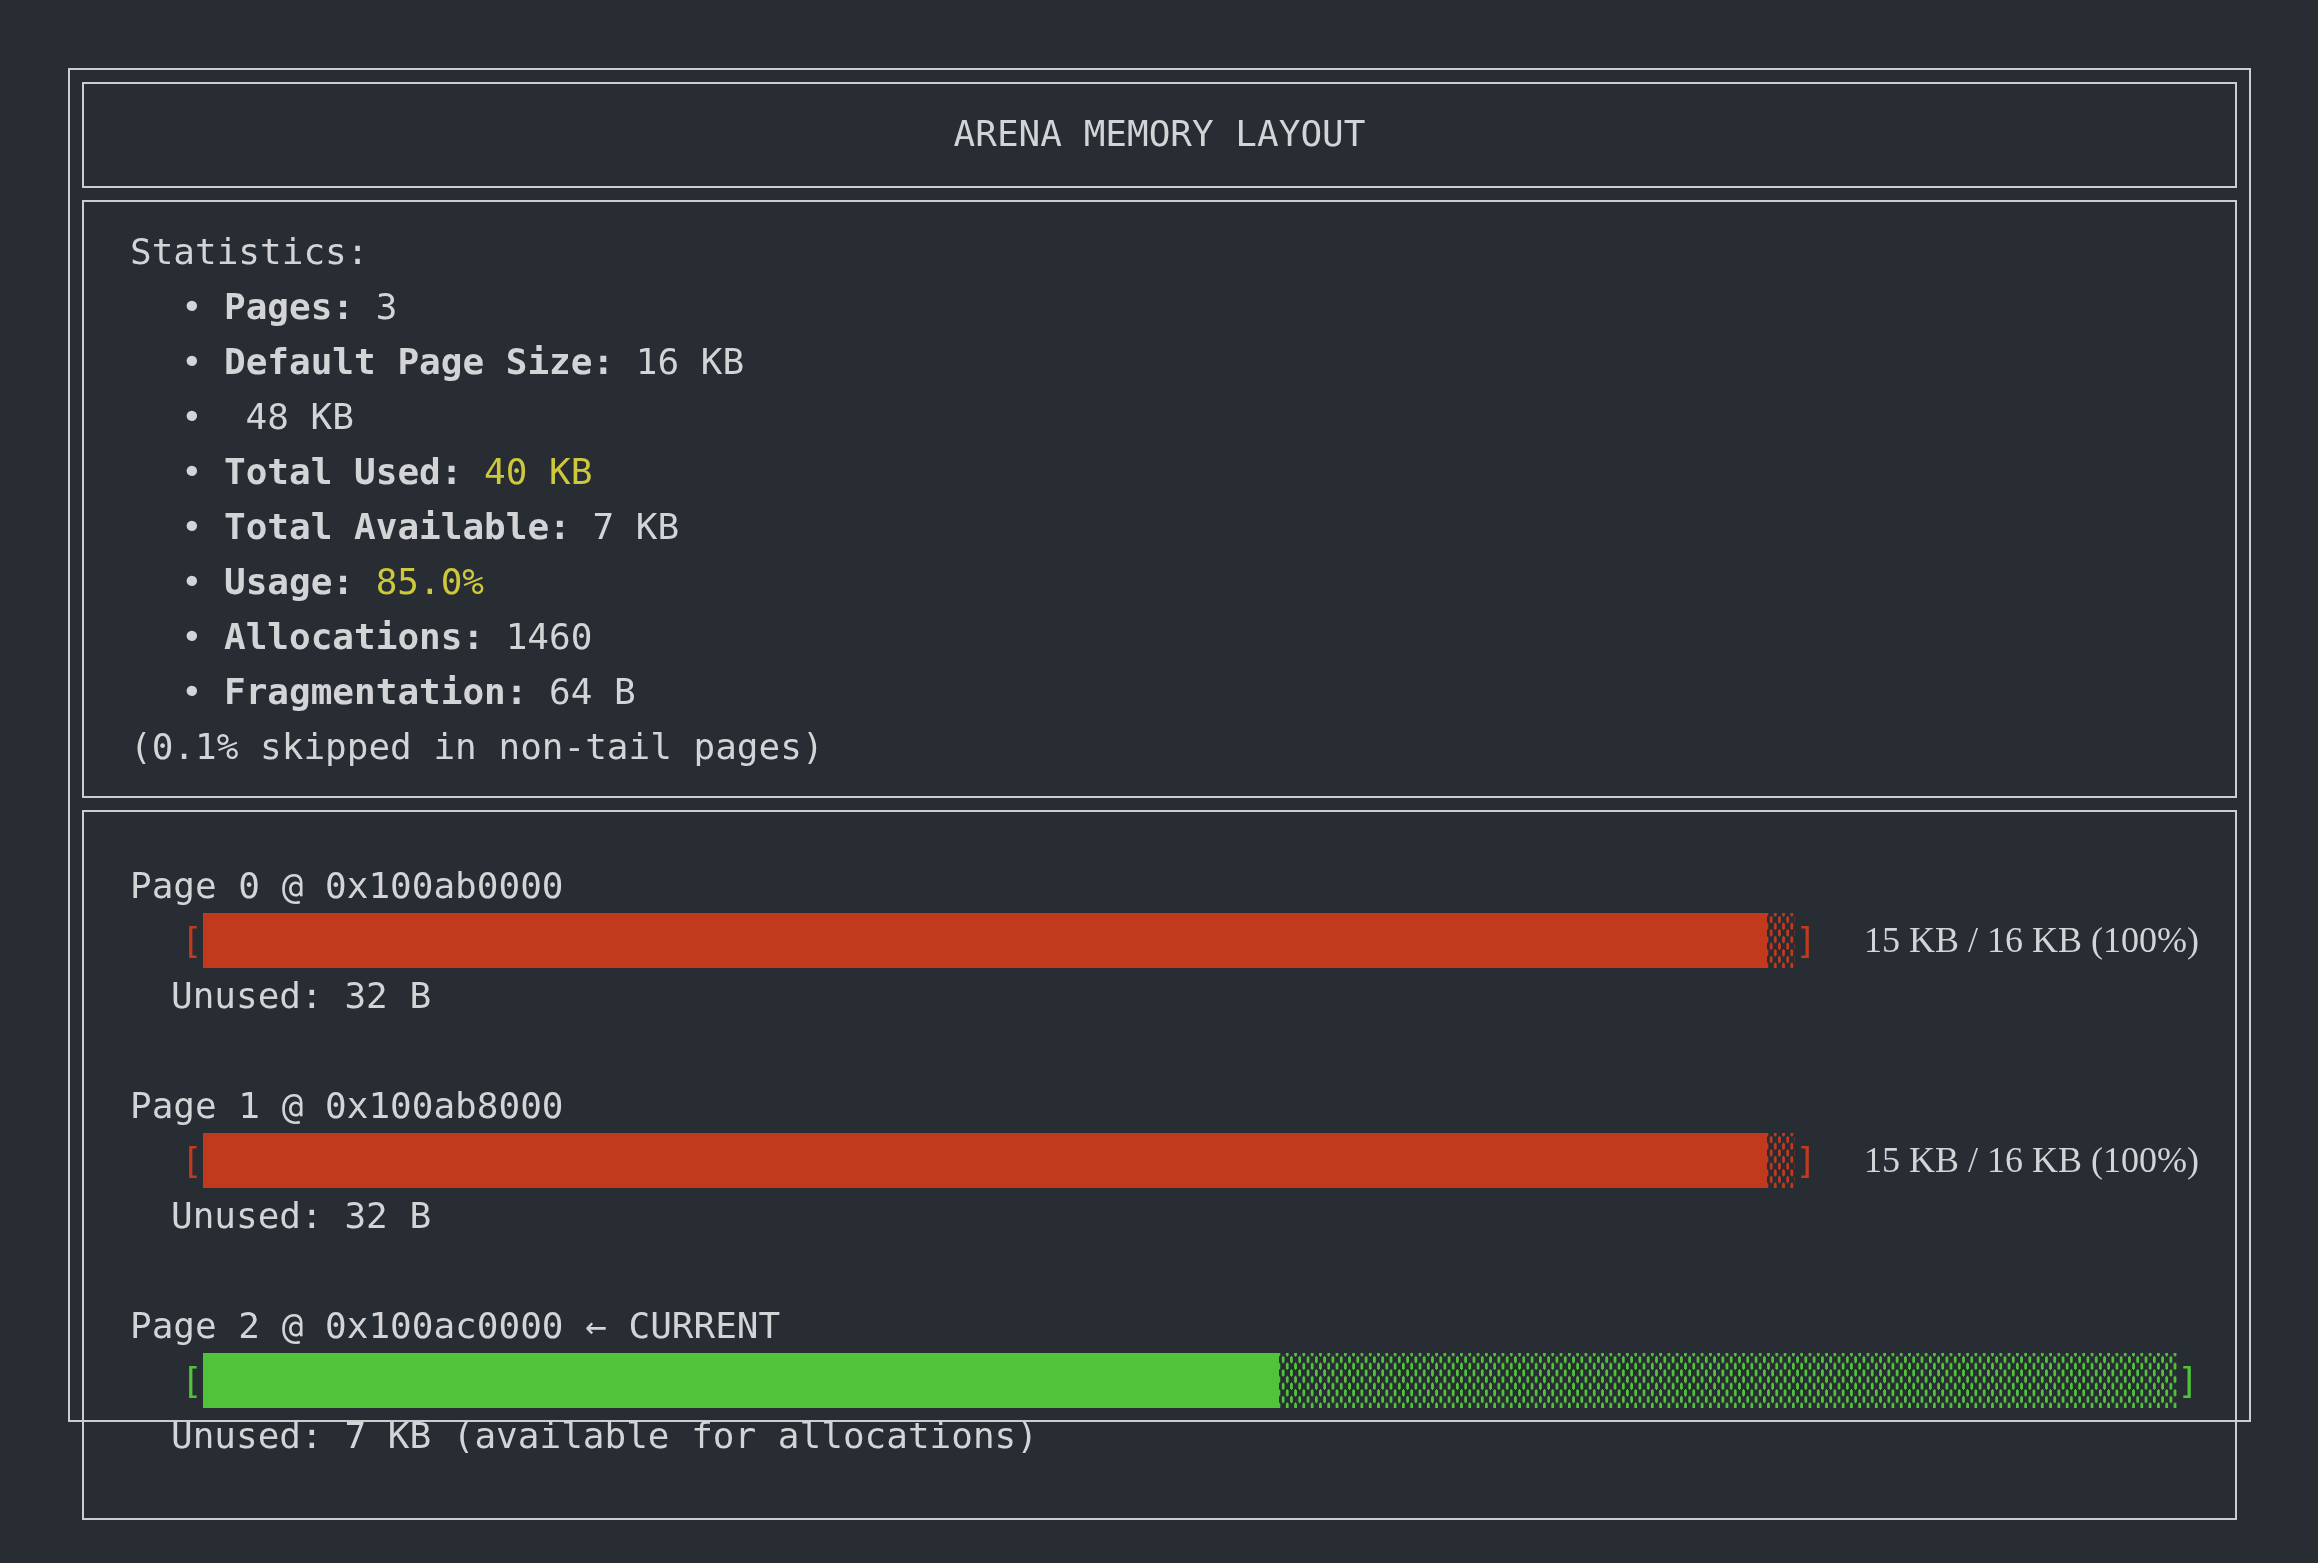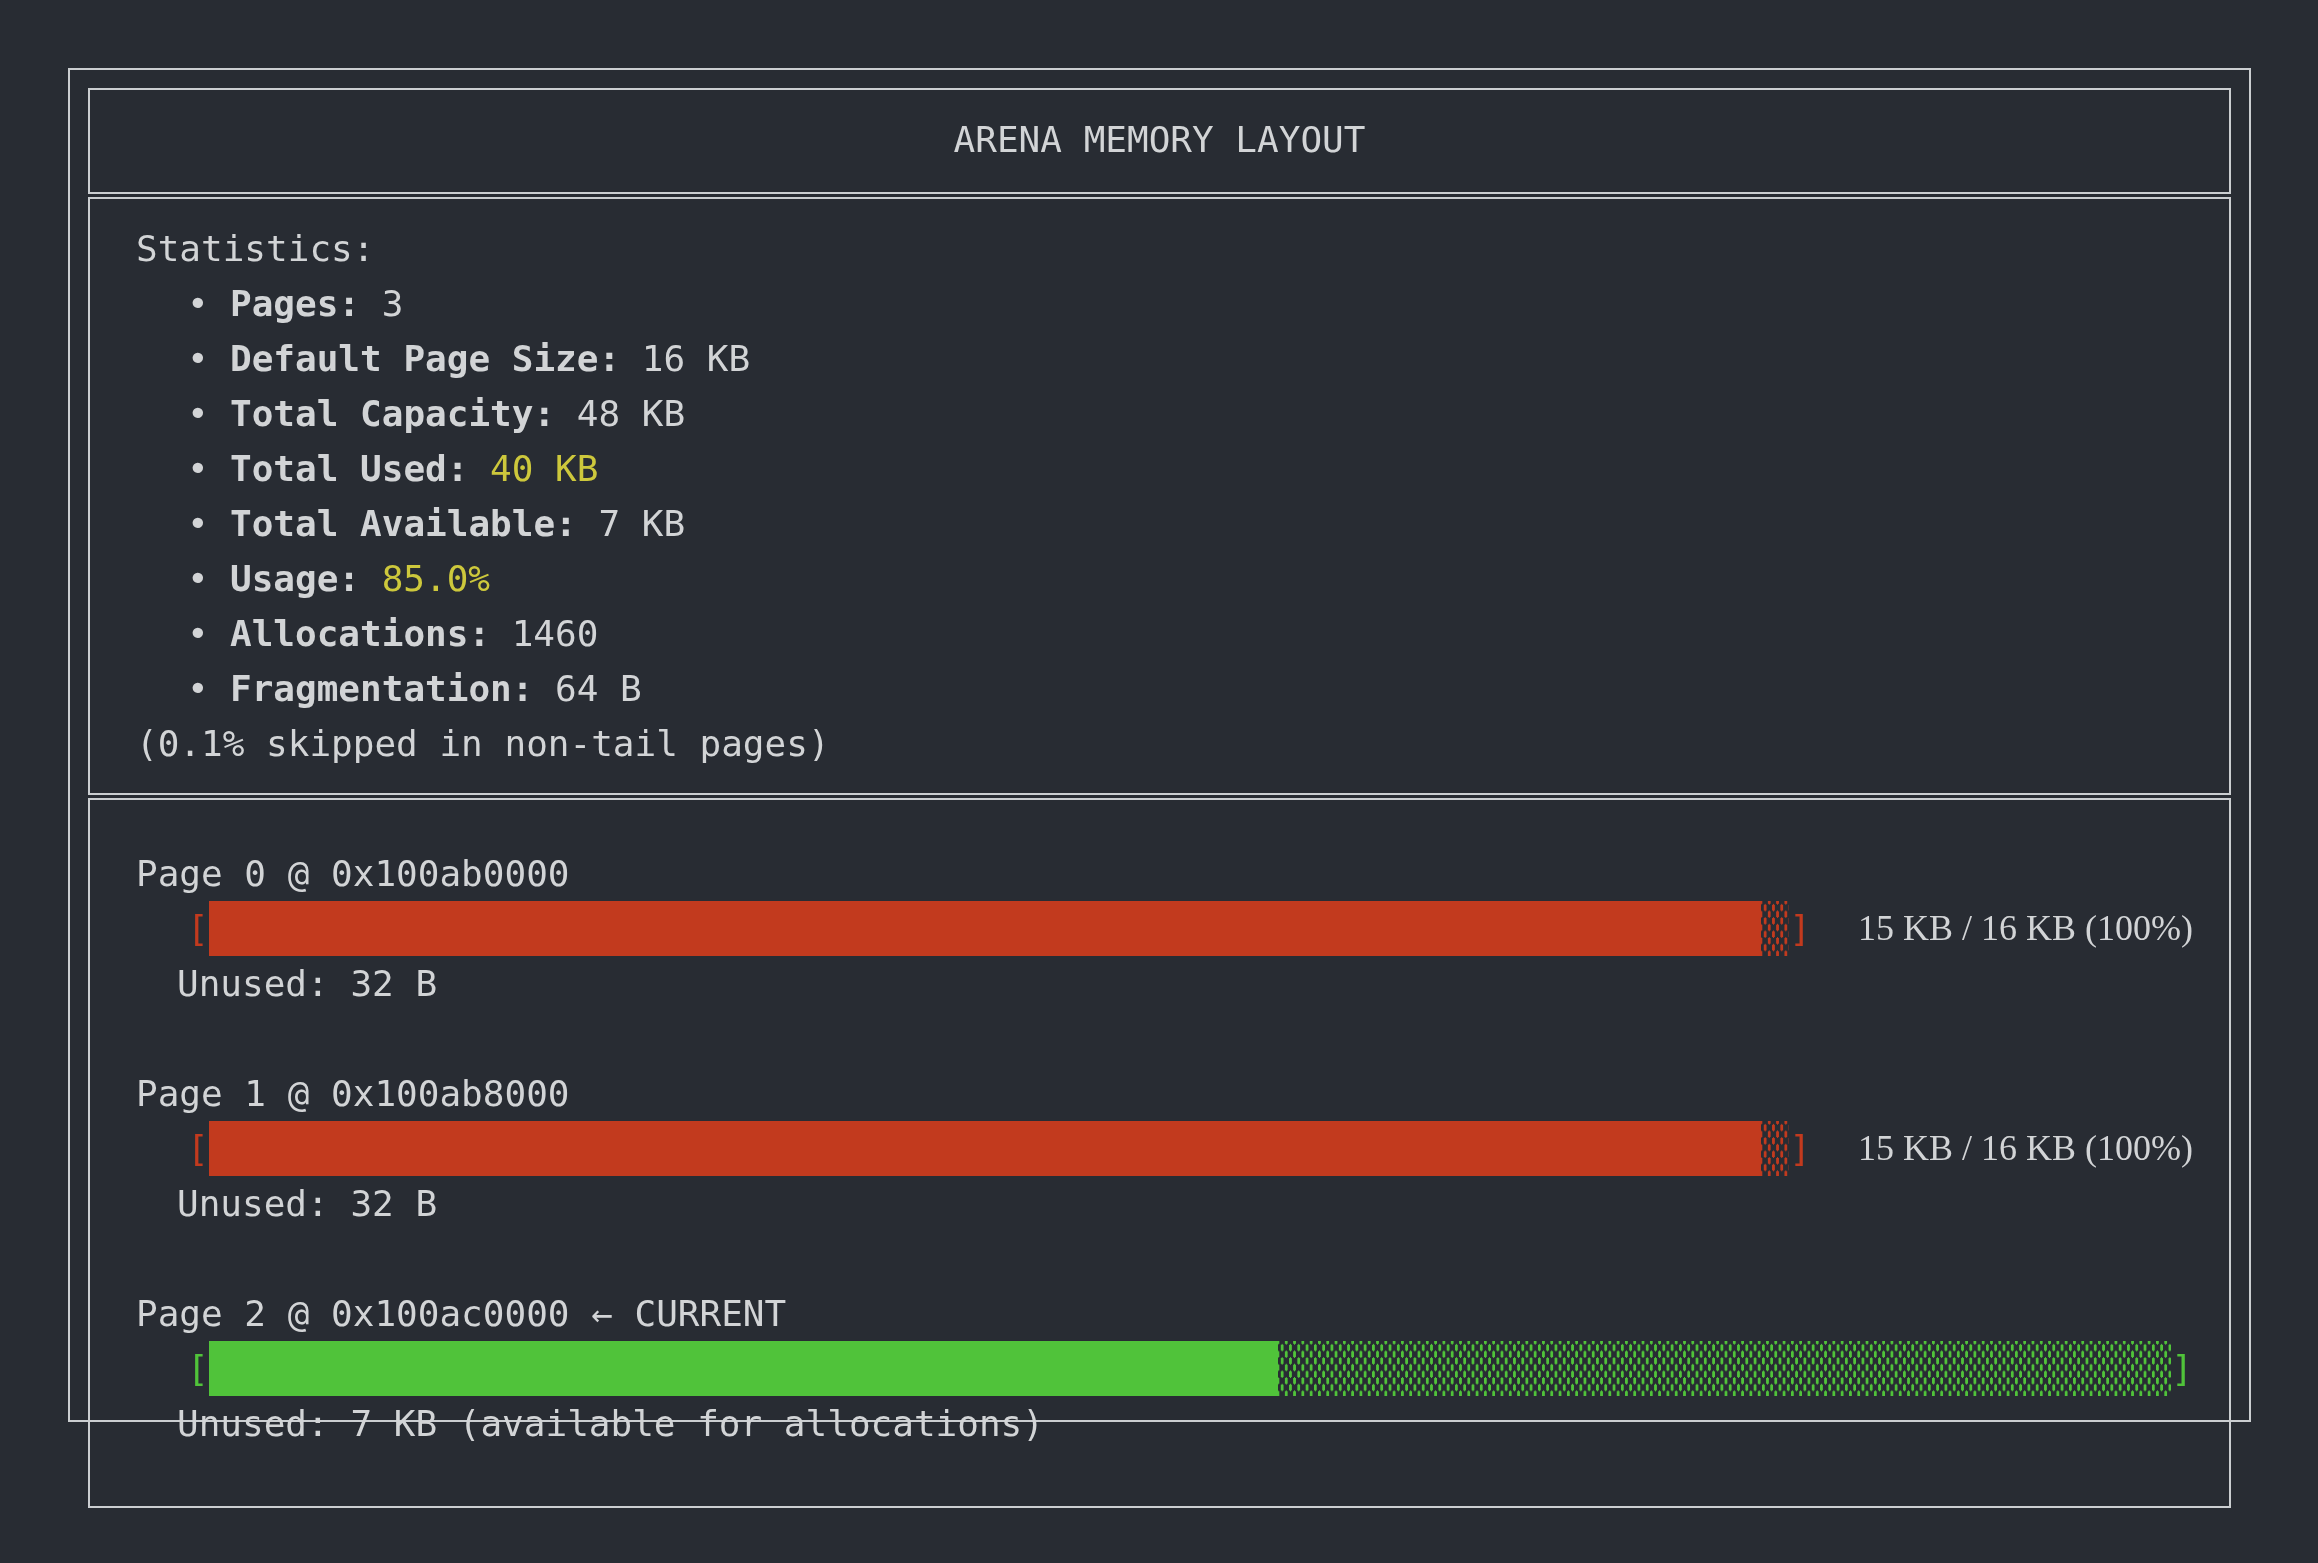--- a/index.html
+++ b/index.html
@@ -18,24 +18,24 @@
     overflow: hidden;
   }
   .frame {
     position: absolute;
     left: 68px;
     top: 68px;
     width: 2183px;
     height: 1354px;
     box-sizing: border-box;
     border: 2.5px solid var(--border, #cbced1);
-    padding: 18px;
+    padding: 12px;
     display: flex;
     flex-direction: column;
-    gap: 3px;
+    gap: 12px;
   }
   .box {
     box-sizing: border-box;
     border: 2.5px solid var(--border, #cbced1);
   }
   .title-box {
     padding: 22.4px 0 25px 0;
     text-align: center;
   }
   .stats-box {
@@ -136,21 +136,20 @@
       <span class="stat-label">Pages:</span>
       <span class="stat-value">3</span>
     </div>
     <div class="stat-item">
       <span class="bullet">•</span>
       <span class="stat-label">Default Page Size:</span>
       <span class="stat-value">16 KB</span>
     </div>
     <div class="stat-item">
       <span class="bullet">•</span>
-      <span class="stat-label">Total Capacity:</span>
       <span class="stat-value">48 KB</span>
     </div>
     <div class="stat-item">
       <span class="bullet">•</span>
       <span class="stat-label">Total Used:</span>
       <span class="stat-value" data-color="yellow">40 KB</span>
     </div>
     <div class="stat-item">
       <span class="bullet">•</span>
       <span class="stat-label">Total Available:</span>

